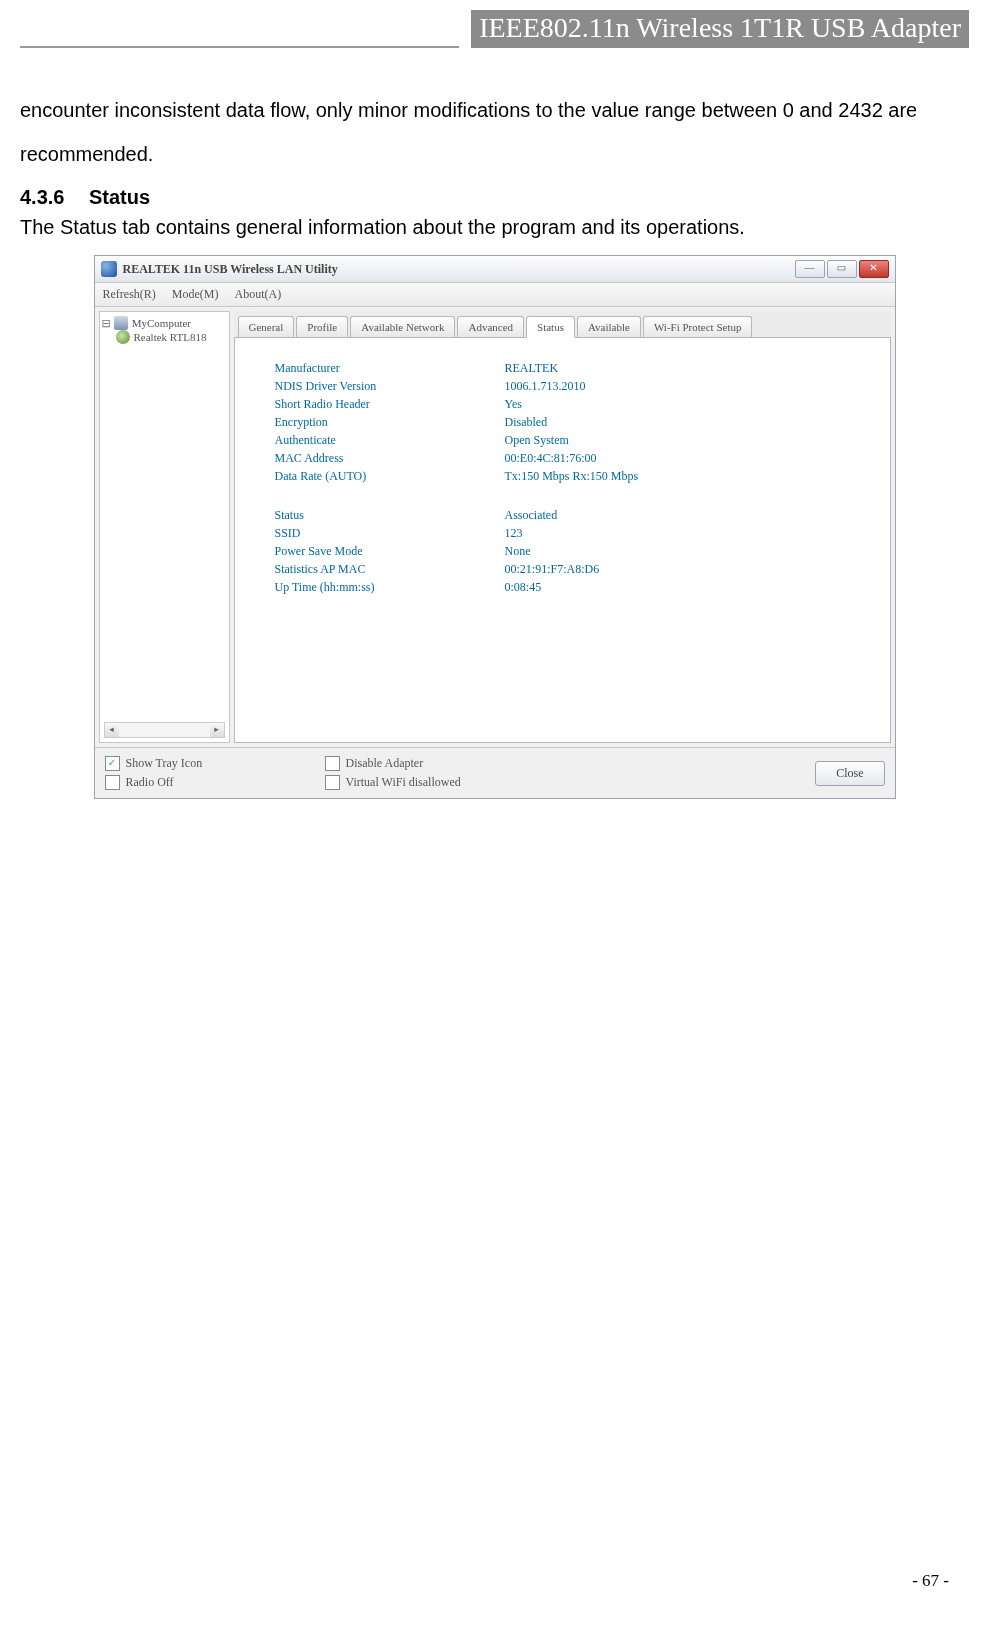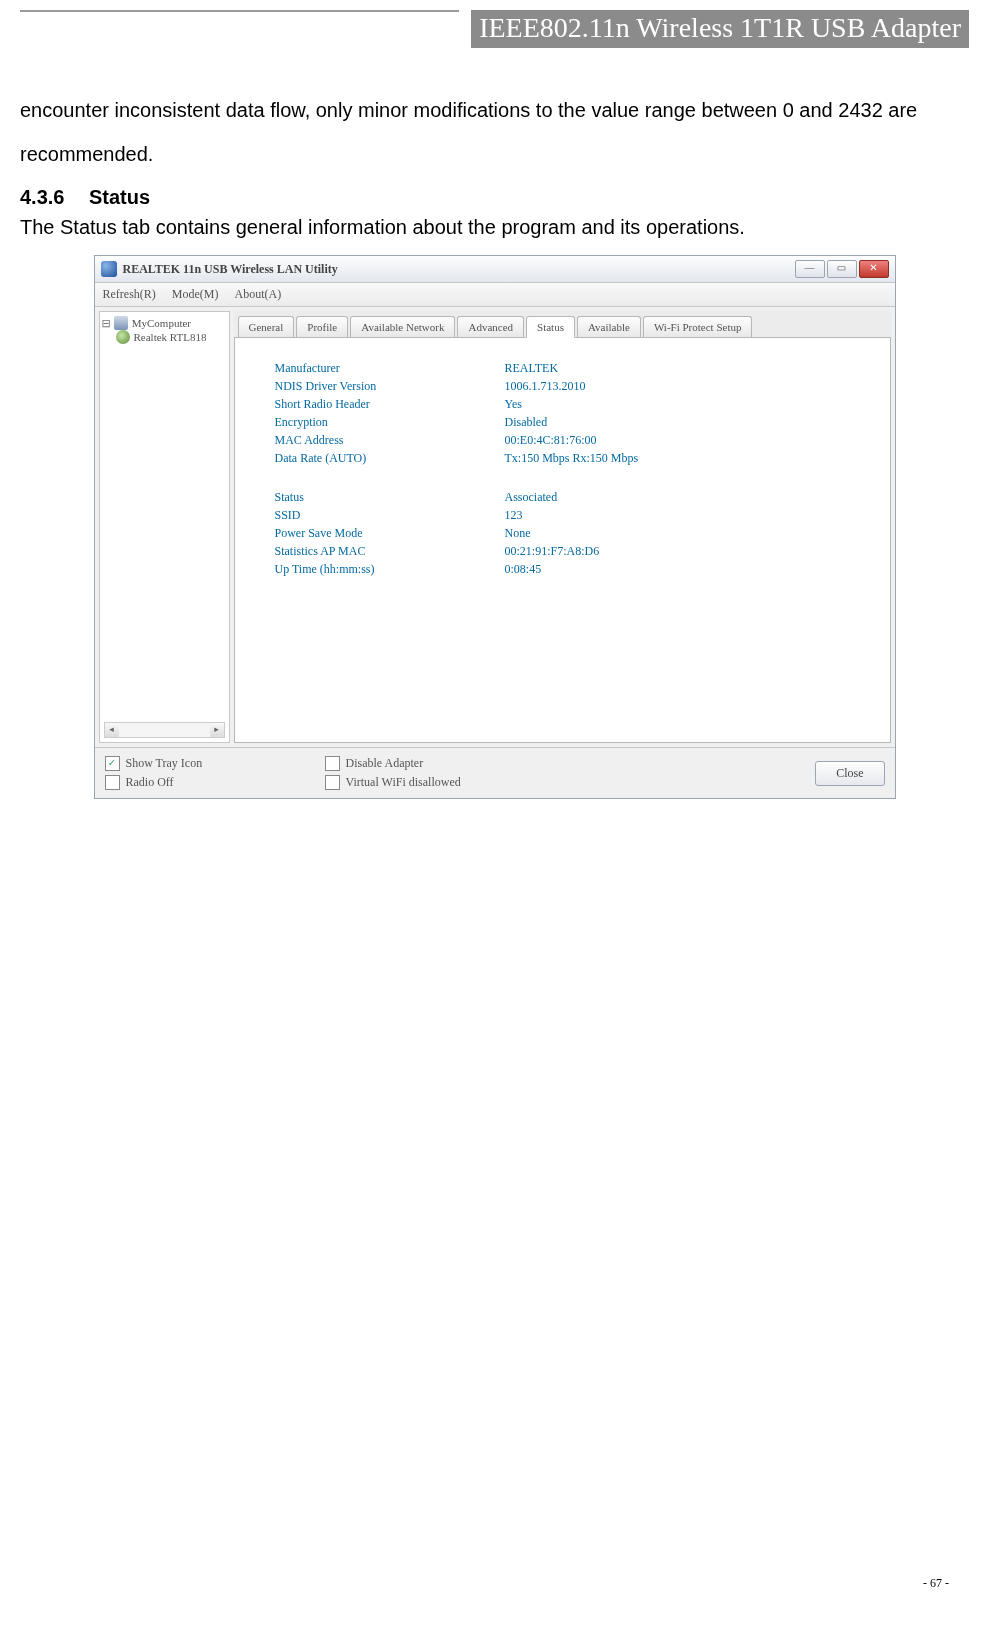--- a/index.html
+++ b/index.html
@@ -11,21 +11,21 @@
     width: 989px;
     height: 1631px;
     box-sizing: border-box;
     position: relative;
   }
   .page {
     padding: 10px 20px 0 20px;
   }
   .header-bar {
     display: flex;
-    align-items: flex-start;
+    align-items: flex-end;
     margin-bottom: 40px;
     gap: 12px;
   }
   .header-line {
     flex: 1;
     height: 2px;
     background: #999;
   }
   .header-title {
     background: #8b8b8b;
@@ -179,21 +179,21 @@
     border: 1px solid #9aa4b2;
     background: linear-gradient(#fdfdfd,#e6e9ef);
     border-radius: 3px;
     font-size:12px; color:#444;
   }
   .page-number {
     position: absolute;
     bottom: 40px;
     right: 40px;
     font-family: "Times New Roman", serif;
-    font-size: 12px;
+    font-size: 17px;
   }
 </style>
 </head>
 <body>
 
 <div class="page">
   <div class="header-bar">
     <div class="header-line"></div>
     <div class="header-title">IEEE802.11n Wireless 1T1R USB Adapter</div>
   </div>
@@ -259,20 +259,24 @@
             </div>
           <div class="kv">
               <div class="k">Short Radio Header</div>
               <div class="v">Yes</div>
             </div>
           <div class="kv">
               <div class="k">Encryption</div>
               <div class="v">Disabled</div>
             </div>
           <div class="kv">
+              <div class="k">Authenticate</div>
+              <div class="v">Open System</div>
+            </div>
+          <div class="kv">
               <div class="k">MAC Address</div>
               <div class="v">00:E0:4C:81:76:00</div>
             </div>
           <div class="kv">
               <div class="k">Data Rate (AUTO)</div>
               <div class="v">Tx:150 Mbps Rx:150 Mbps</div>
             </div>
           <div class="kv-gap"></div>
           <div class="kv">
               <div class="k">Status</div>

